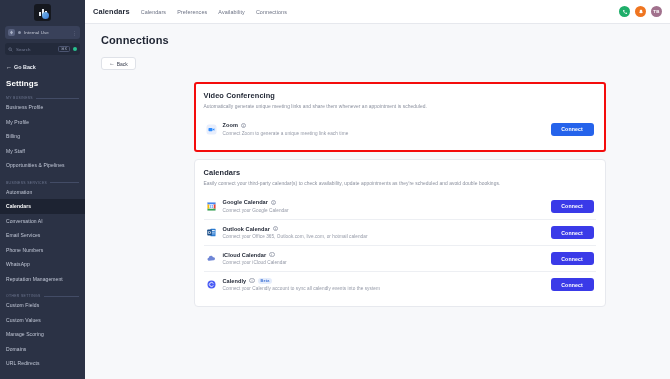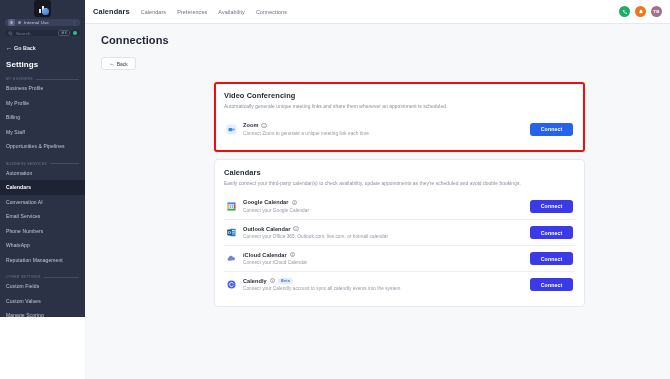--- a/index.html
+++ b/index.html
@@ -6,21 +6,21 @@
   html, body {
     width: 670px; height: 379px;
     font-family: "Liberation Sans", sans-serif;
     background: #ffffff;
     overflow: hidden;
   }
   #app { display: flex; width: 670px; height: 379px; }
 
   
   #sidebar {
-    width: 85px; height: 317px;
+    width: 85px; height: 379px;
     background: #2b3245;
     flex: 0 0 85px;
     position: relative;
     overflow: hidden;
     display: flex; flex-direction: column;
   }
   .logo-wrap { height: 24px; display: flex; align-items: center; justify-content: center; }
   .logo {
     width: 17px; height: 17px; border-radius: 3px;
     background: #15181f;
@@ -127,21 +127,21 @@
     width: 35px; height: 13px; border-radius: 3px;
     background: #ffffff; border: .6px solid #dfe2e8;
     display: flex; align-items: center; justify-content: center; gap: 2px;
     font-size: 5px; color: #363c4c;
   }
   .back-btn .arr { font-size: 5.5px; line-height: 5px; }
 
   .panel-wrap { padding: 12px 0 0 0; display: flex; flex-direction: column; align-items: center; gap: 7px; }
 
   .card {
-    width: 371px; background: #ffffff;
+    width: 412px; background: #ffffff;
     border: .6px solid #e7e9ee; border-radius: 4px;
     padding: 8px 9px 9px 9px;
     margin-left: 44px;
   }
   .card.highlight { border: 2.2px solid #f40c0c; border-radius: 3px; padding: 7px 8px 8px 8px; }
 
   .card-title { font-size: 7.4px; font-weight: bold; color: #1e2432; letter-spacing: .1px; }
   .card-sub { margin-top: 4px; font-size: 4.9px; color: #8a8f9d; letter-spacing: .05px; }
 
   .rows { margin-top: 7px; }

